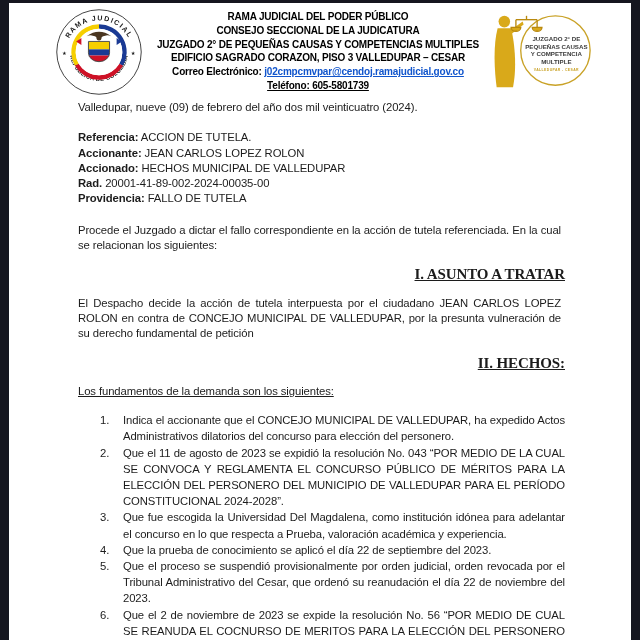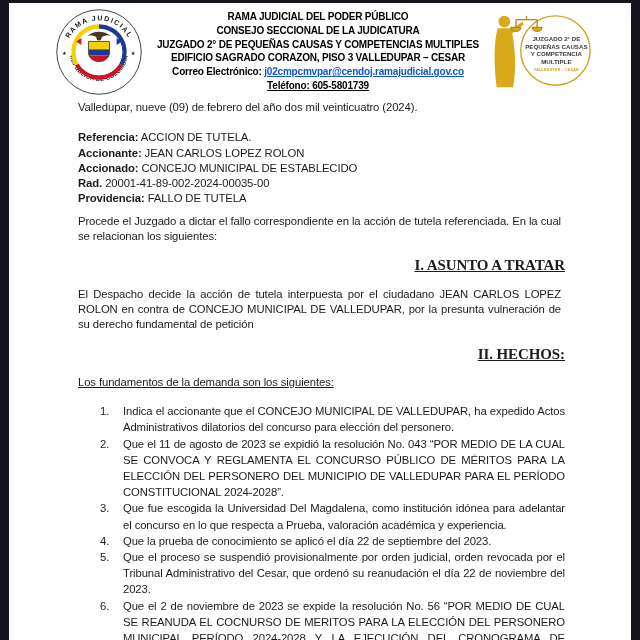--- a/index.html
+++ b/index.html
@@ -21,21 +21,21 @@
   .email-line a { color:#1155cc; text-decoration:underline; cursor:pointer; }
   .phone-line span { text-decoration:underline; }
 
   
   .doc-content {
     padding:5px 66px 0 69px;
     font-size:11.3px; line-height:15.3px; color:#1c1c1c;
     letter-spacing:-0.1px;
   }
   .date-line { margin:0 0 15px 0; }
-  .ref-block { margin:0 0 7px 0; }
+  .ref-block { margin:0 0 16px 0; }
   .ref-row { line-height:15.3px; }
   .ref-label { font-weight:bold; }
   .para { text-align:justify; margin:0 4px 12px 0; }
   .sec-title {
     text-align:right; font-size:15px; font-weight:bold;
     text-decoration:underline; margin:14px 0 13px 0;font-family:Liberation Serif, serif;
   }
   .hechos { margin-top:13px; }
   .hecho { display:flex; line-height:16.2px; }
   .hecho .num { flex:none; width:23px; margin-left:22px; }
@@ -137,21 +137,21 @@
 
           <div class="ref-row">
             <span class="ref-label">Referencia:</span><span class="ref-value"> ACCION DE TUTELA.</span>
           </div>
 
           <div class="ref-row">
             <span class="ref-label">Accionante:</span><span class="ref-value"> JEAN CARLOS LOPEZ ROLON</span>
           </div>
 
           <div class="ref-row">
-            <span class="ref-label">Accionado:</span><span class="ref-value"> CONCEJO MUNICIPAL DE ESTABLECIDO</span>
+            <span class="ref-label">Accionado:</span><span class="ref-value"> HECHOS MUNICIPAL DE VALLEDUPAR</span>
           </div>
 
           <div class="ref-row">
             <span class="ref-label">Rad.</span><span class="ref-value"> 20001-41-89-002-2024-00035-00</span>
           </div>
 
           <div class="ref-row">
             <span class="ref-label">Providencia:</span><span class="ref-value"> FALLO DE TUTELA</span>
           </div>
         </div>

